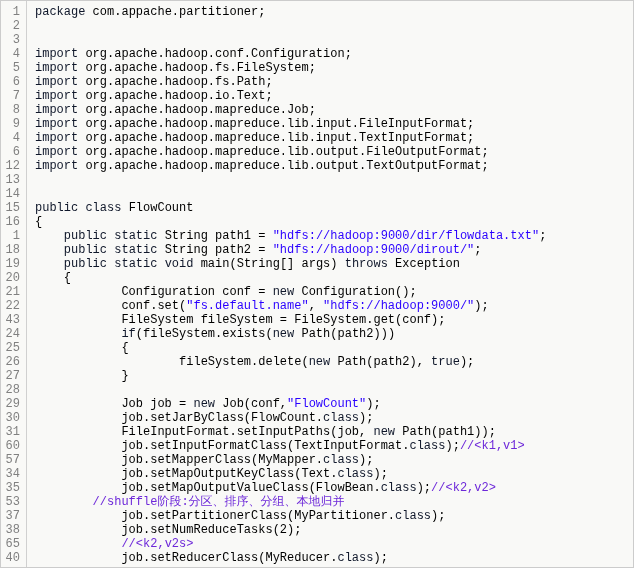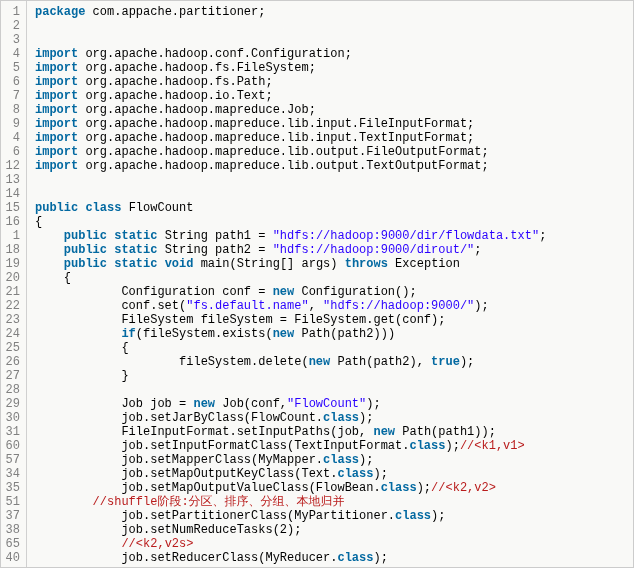--- a/index.html
+++ b/index.html
@@ -1,22 +1,22 @@
 <!DOCTYPE html>
 <html><head>
 <meta charset="utf-8">
 <style>
 *{margin:0;padding:0;box-sizing:border-box}
 body{font-family:Consolas,'Courier New',monospace;font-size:12px;background:#f9f9f7;width:634px;height:568px;overflow:hidden;border:1px solid #ccc}
 .editor{display:flex;height:100%}
 .gutter{background:#f9f9f7;border-right:1px solid #d0d0d0;padding:4px 6px 4px 4px;text-align:right;color:#808080;line-height:14px;min-width:26px;user-select:none}
 .code{padding:4px 4px 4px 8px;line-height:14px;white-space:pre;color:#000}
-.kw{color:#0369a1;font-weight:bold}
+.kw{color:#0f172a;font-weight:normal}
 .str{color:#2a00ff}
-.com{color:#b91c1c}
+.com{color:#6d28d9}
 </style>
 </head>
 <body>
 
 <div class="editor">
   <div class="gutter" id="gutter">
       <div>1</div>
       <div>2</div>
       <div>3</div>
       <div>4</div>
@@ -31,33 +31,33 @@
       <div>13</div>
       <div>14</div>
       <div>15</div>
       <div>16</div>
       <div>1</div>
       <div>18</div>
       <div>19</div>
       <div>20</div>
       <div>21</div>
       <div>22</div>
-      <div>23</div>
+      <div>43</div>
       <div>24</div>
       <div>25</div>
       <div>26</div>
       <div>27</div>
       <div>28</div>
       <div>29</div>
       <div>30</div>
       <div>31</div>
       <div>60</div>
       <div>57</div>
       <div>34</div>
       <div>35</div>
-      <div>51</div>
+      <div>53</div>
       <div>37</div>
       <div>38</div>
       <div>65</div>
       <div>40</div>
     </div>
   <div class="code" id="code"><div><span class="kw">package</span><span> com.appache.partitioner;</span></div><div>&nbsp;</div><div>&nbsp;</div><div><span class="kw">import</span><span> org.apache.hadoop.conf.Configuration;</span></div><div><span class="kw">import</span><span> org.apache.hadoop.fs.FileSystem;</span></div><div><span class="kw">import</span><span> org.apache.hadoop.fs.Path;</span></div><div><span class="kw">import</span><span> org.apache.hadoop.io.Text;</span></div><div><span class="kw">import</span><span> org.apache.hadoop.mapreduce.Job;</span></div><div><span class="kw">import</span><span> org.apache.hadoop.mapreduce.lib.input.FileInputFormat;</span></div><div><span class="kw">import</span><span> org.apache.hadoop.mapreduce.lib.input.TextInputFormat;</span></div><div><span class="kw">import</span><span> org.apache.hadoop.mapreduce.lib.output.FileOutputFormat;</span></div><div><span class="kw">import</span><span> org.apache.hadoop.mapreduce.lib.output.TextOutputFormat;</span></div><div>&nbsp;</div><div>&nbsp;</div><div><span class="kw">public</span><span> </span><span class="kw">class</span><span> FlowCount</span></div><div><span>{</span></div><div><span>    </span><span class="kw">public</span><span> </span><span class="kw">static</span><span> String path1 = </span><span class="str">"hdfs://hadoop:9000/dir/flowdata.txt"</span><span>;</span></div><div><span>    </span><span class="kw">public</span><span> </span><span class="kw">static</span><span> String path2 = </span><span class="str">"hdfs://hadoop:9000/dirout/"</span><span>;</span></div><div><span>    </span><span class="kw">public</span><span> </span><span class="kw">static</span><span> </span><span class="kw">void</span><span> main(String[] args) </span><span class="kw">throws</span><span> Exception</span></div><div><span>    {</span></div><div><span>            Configuration conf = </span><span class="kw">new</span><span> Configuration();</span></div><div><span>            conf.set(</span><span class="str">"fs.default.name"</span><span>, </span><span class="str">"hdfs://hadoop:9000/"</span><span>);</span></div><div><span>            FileSystem fileSystem = FileSystem.get(conf);</span></div><div><span>            </span><span class="kw">if</span><span>(fileSystem.exists(</span><span class="kw">new</span><span> Path(path2)))</span></div><div><span>            {</span></div><div><span>                    fileSystem.delete(</span><span class="kw">new</span><span> Path(path2), </span><span class="kw">true</span><span>);</span></div><div><span>            }</span></div><div>&nbsp;</div><div><span>            Job job = </span><span class="kw">new</span><span> Job(conf,</span><span class="str">"FlowCount"</span><span>);</span></div><div><span>            job.setJarByClass(FlowCount.</span><span class="kw">class</span><span>);    </span></div><div><span>            FileInputFormat.setInputPaths(job, </span><span class="kw">new</span><span> Path(path1));</span></div><div><span>            job.setInputFormatClass(TextInputFormat.</span><span class="kw">class</span><span>);</span><span class="com">//&lt;k1,v1&gt;</span></div><div><span>            job.setMapperClass(MyMapper.</span><span class="kw">class</span><span>);</span></div><div><span>            job.setMapOutputKeyClass(Text.</span><span class="kw">class</span><span>);</span></div><div><span>            job.setMapOutputValueClass(FlowBean.</span><span class="kw">class</span><span>);</span><span class="com">//&lt;k2,v2&gt;</span></div><div><span>        </span><span class="com">//shuffle阶段:分区、排序、分组、本地归并</span></div><div><span>            job.setPartitionerClass(MyPartitioner.</span><span class="kw">class</span><span>);</span></div><div><span>            job.setNumReduceTasks(2);</span></div><div><span>            </span><span class="com">//&lt;k2,v2s&gt;</span></div><div><span>            job.setReducerClass(MyReducer.</span><span class="kw">class</span><span>);</span></div></div>
 </div>
 
 </body></html>

